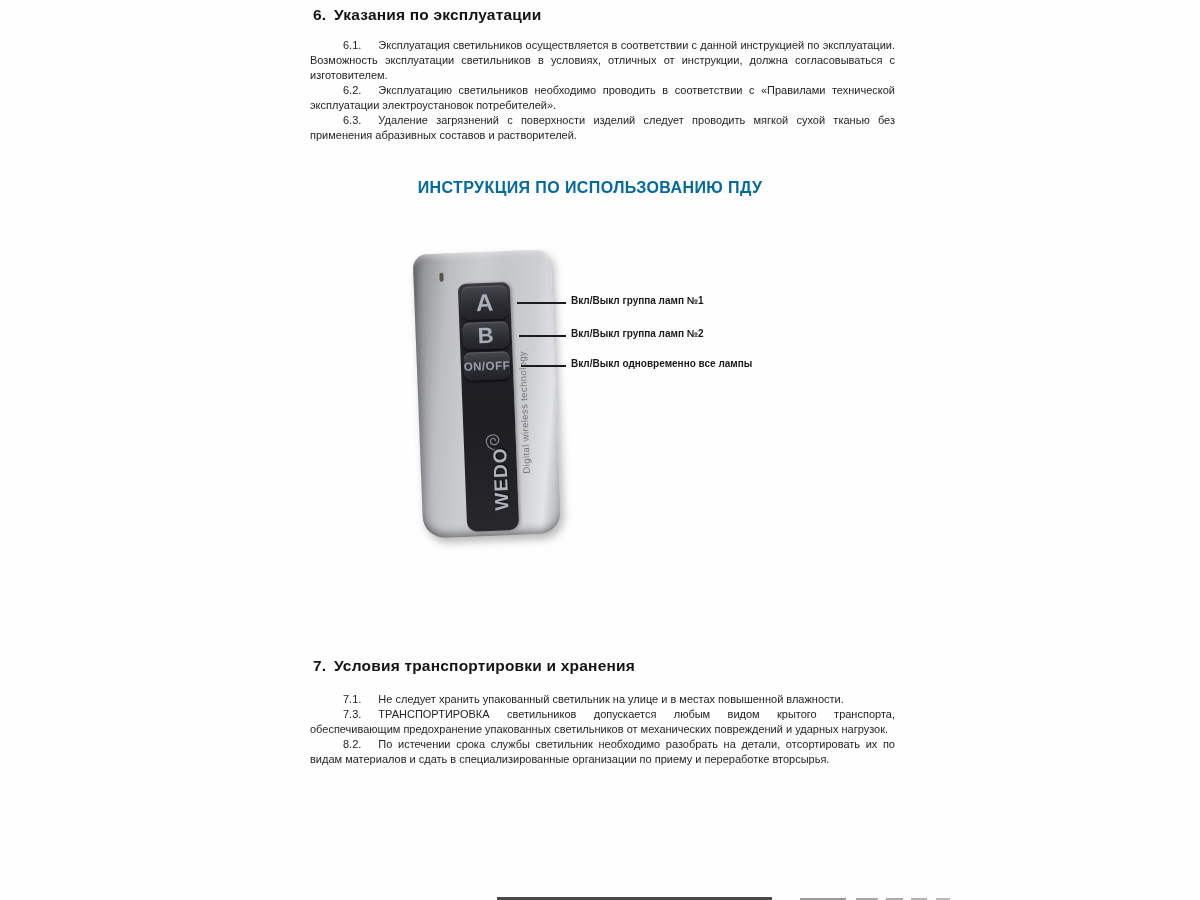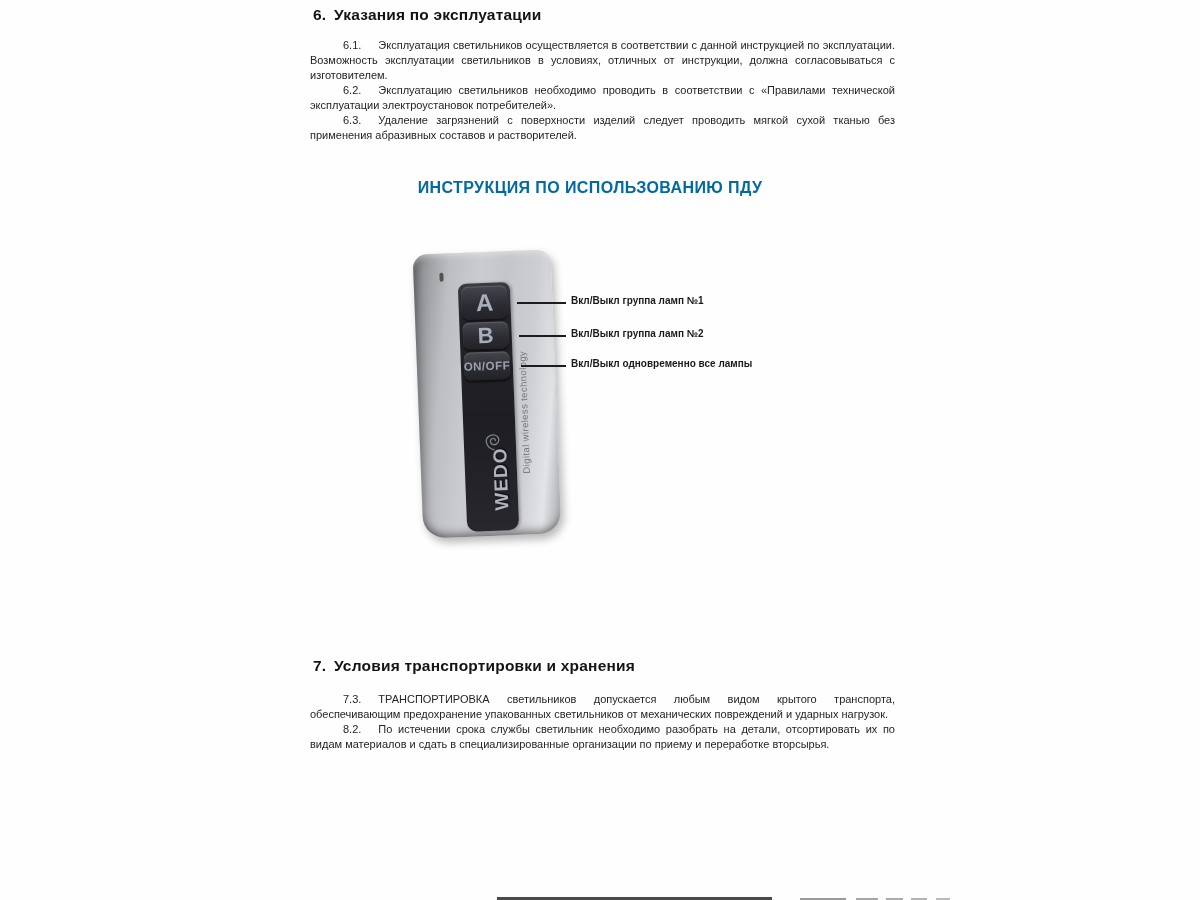--- a/index.html
+++ b/index.html
@@ -187,20 +187,23 @@
     <div class="callout-label lb-0">Вкл/Выкл группа ламп №1</div>
     <div class="callout-label lb-1">Вкл/Выкл группа ламп №2</div>
     <div class="callout-label lb-2">Вкл/Выкл одновременно все лампы</div>
   </div>
 
   <div class="textblock block78">
     <h2 class="sec">
       <span class="hnum">7.</span><span>Условия транспортировки и хранения</span>
     </h2>
     <p class="body">
+      <span class="pnum">7.1.</span><span>Не следует хранить упакованный светильник на улице и в местах повышенной влажности.</span>
+    </p>
+    <p class="body">
       <span class="pnum">7.3.</span><span>ТРАНСПОРТИРОВКА светильников допускается любым видом крытого транспорта, обеспечивающим предохранение упакованных светильников от механических повреждений и ударных нагрузок.</span>
     </p>
     <p class="body">
       <span class="pnum">8.2.</span><span>По истечении срока службы светильник необходимо разобрать на детали, отсортировать их по видам материалов и сдать в специализированные организации по приему и переработке вторсырья.</span>
     </p>
   </div>
 
   <div class="artifact">
     <div class="a1"></div>
     <div class="a2"></div>

